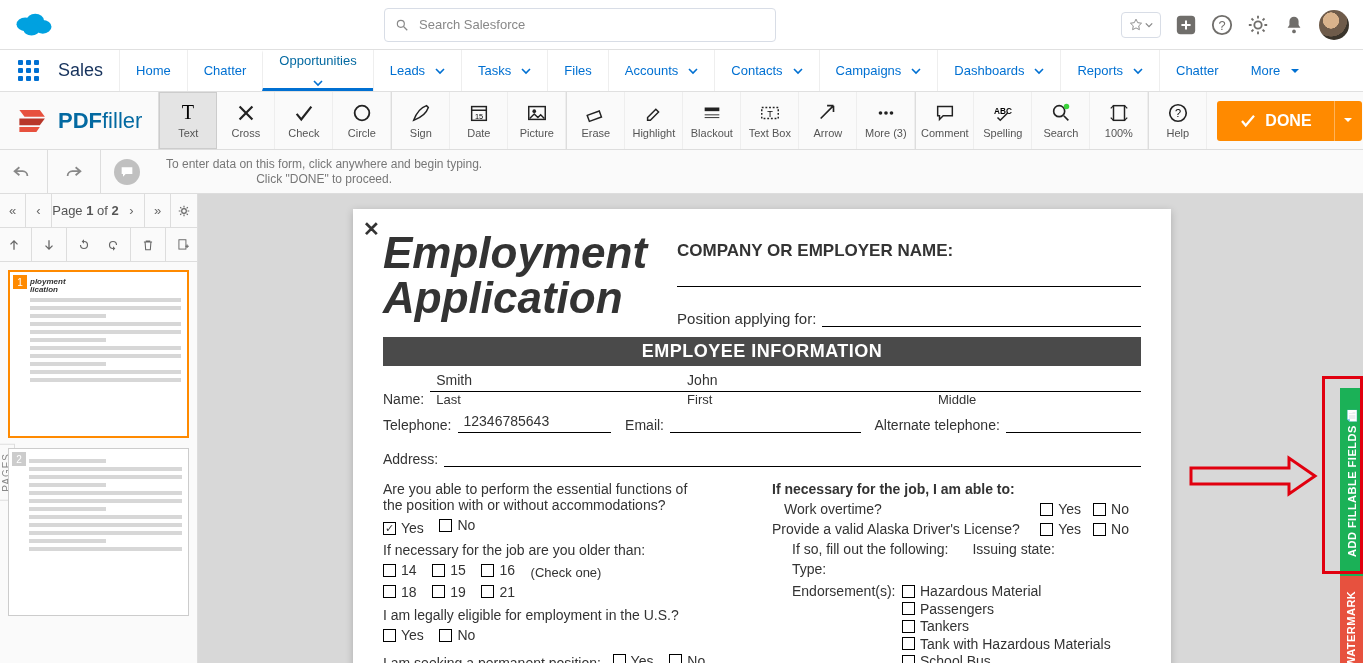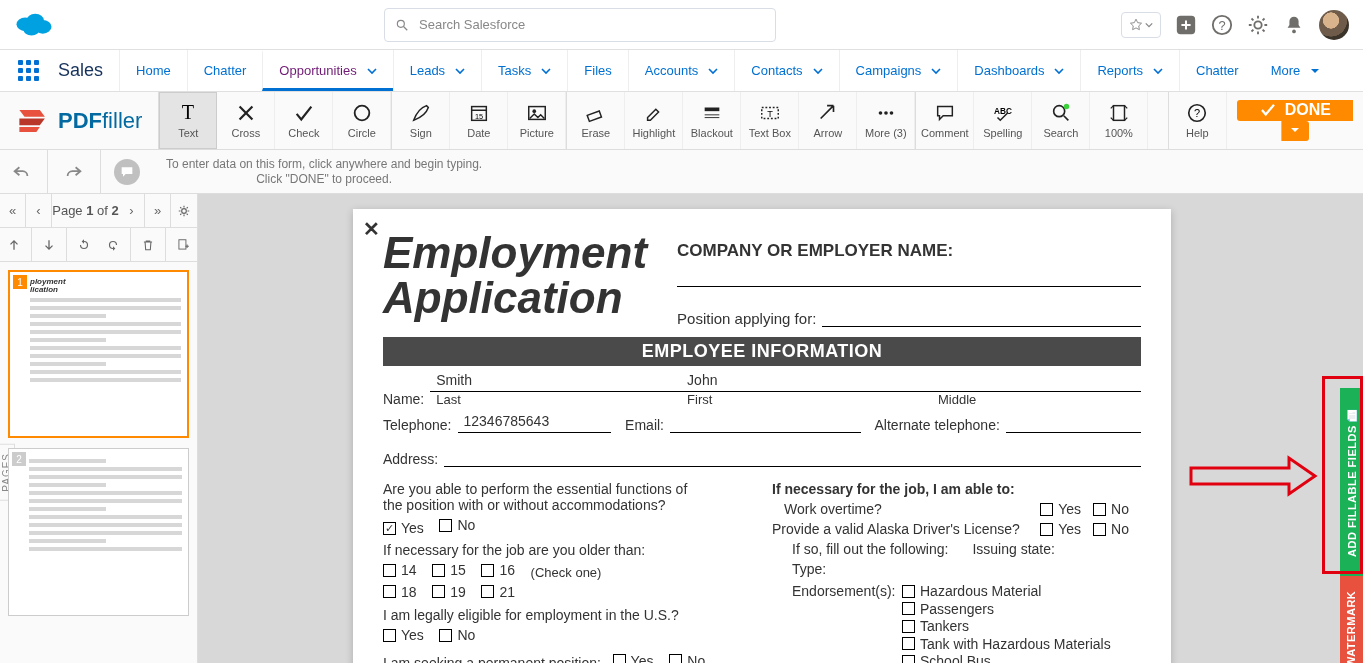--- a/index.html
+++ b/index.html
@@ -12,32 +12,32 @@
 .sf-hicon { width: 22px; height: 22px; display: inline-flex; align-items: center; justify-content: center; }
 .sf-hicon svg { width: 22px; height: 22px; fill: #706e6b; }
 .sf-fav { width: 40px; height: 26px; border: 1px solid #d8dde6; border-radius: 4px; display: flex; align-items: center; justify-content: center; gap: 2px; }
 .sf-avatar { width: 30px; height: 30px; border-radius: 50%; background: radial-gradient(circle at 40% 35%, #d9b38c 0 30%, #6e5b4a 31% 60%, #3a342b 61% 100%); }
 .sf-nav { height: 42px; background: #fff; border-bottom: 1px solid #e0e0e0; display: flex; align-items: stretch; padding-left: 14px; }
 .sf-apps { width: 28px; display: flex; align-items: center; justify-content: center; }
 .sf-apps-grid { display: grid; grid-template-columns: repeat(3,5px); grid-template-rows: repeat(3,5px); gap: 3px; }
 .sf-apps-grid span { background: #0070d2; width: 5px; height: 5px; border-radius: 1px; }
 .sf-appname { font-size: 18px; color: #16325c; padding: 0 16px; display: flex; align-items: center; }
 .sf-tab { display: flex; align-items: center; padding: 0 16px; color: #0070d2; gap: 10px; border-left: 1px solid #eee; white-space: nowrap; }
-.sf-tab.active { border-bottom: 3px solid #0070d2; border-top: 3px solid transparent; color: #701a75; }
+.sf-tab.active { border-bottom: 3px solid #0070d2; border-top: 3px solid transparent; color: #0369a1; flex-direction: column; }
 .sf-tab .chev { width: 10px; height: 10px; }
 .pf-toolbar { height: 58px; background: #fafafa; border-bottom: 1px solid #ddd; display: flex; align-items: stretch; }
 .pf-logo { display: flex; align-items: center; padding: 0 16px; gap: 8px; font-size: 22px; color: #0369a1; }
 .pf-logo .pdf { font-weight: 700; }
 .pf-logo .filler { font-weight: 400; }
 .pf-tools { display: flex; align-items: stretch; border-left: 1px solid #ddd; }
 .pf-tool { width: 58px; display: flex; flex-direction: column; align-items: center; justify-content: center; gap: 3px; font-size: 11px; color: #555; border-right: 1px solid #eee; }
 .pf-tool.active { background: #e4e4e4; border: 1px solid #ccc; }
 .pf-tool svg { width: 22px; height: 22px; }
 .pf-right { margin-left: auto; display: flex; align-items: stretch; }
-.pf-done { display: flex; align-items: center; margin: 8px 10px; flex-direction: column; }
+.pf-done { display: flex; align-items: center; margin: 8px 10px; }
 .pf-done-btn { background: #ff8a00; color: #fff; font-weight: 700; font-size: 16px; height: 40px; padding: 0 22px; border: none; border-radius: 3px 0 0 3px; display: flex; align-items: center; gap: 8px; }
 .pf-done-dd { background: #ff8a00; color: #fff; height: 40px; width: 28px; border: none; border-left: 1px solid rgba(255,255,255,0.35); border-radius: 0 3px 3px 0; }
 .pf-subbar { height: 44px; background: #fafafa; border-bottom: 1px solid #ddd; display: flex; align-items: center; padding: 0 8px; gap: 10px; }
 .pf-subbar .arrow-btn { width: 26px; height: 26px; display: flex; align-items: center; justify-content: center; }
 .pf-hint { color: #777; font-size: 12px; line-height: 1.25; margin-left: 10px; }
 .pf-hint-bubble { width: 26px; height: 26px; border-radius: 50%; background: #c0c0c0; display: flex; align-items: center; justify-content: center; margin-right: 6px; }
 .pf-main { position: relative; height: calc(663px - 50px - 42px - 58px - 44px); display: flex; background: #fff; }
 .pf-left { width: 198px; border-right: 1px solid #ddd; background: #fafafa; display: flex; flex-direction: column; }
 .pf-pagebar { height: 34px; border-bottom: 1px solid #ddd; display: flex; align-items: center; }
 .pf-pagebar .pbtn { width: 26px; height: 34px; display: flex; align-items: center; justify-content: center; border-right: 1px solid #ddd; color: #666; }

